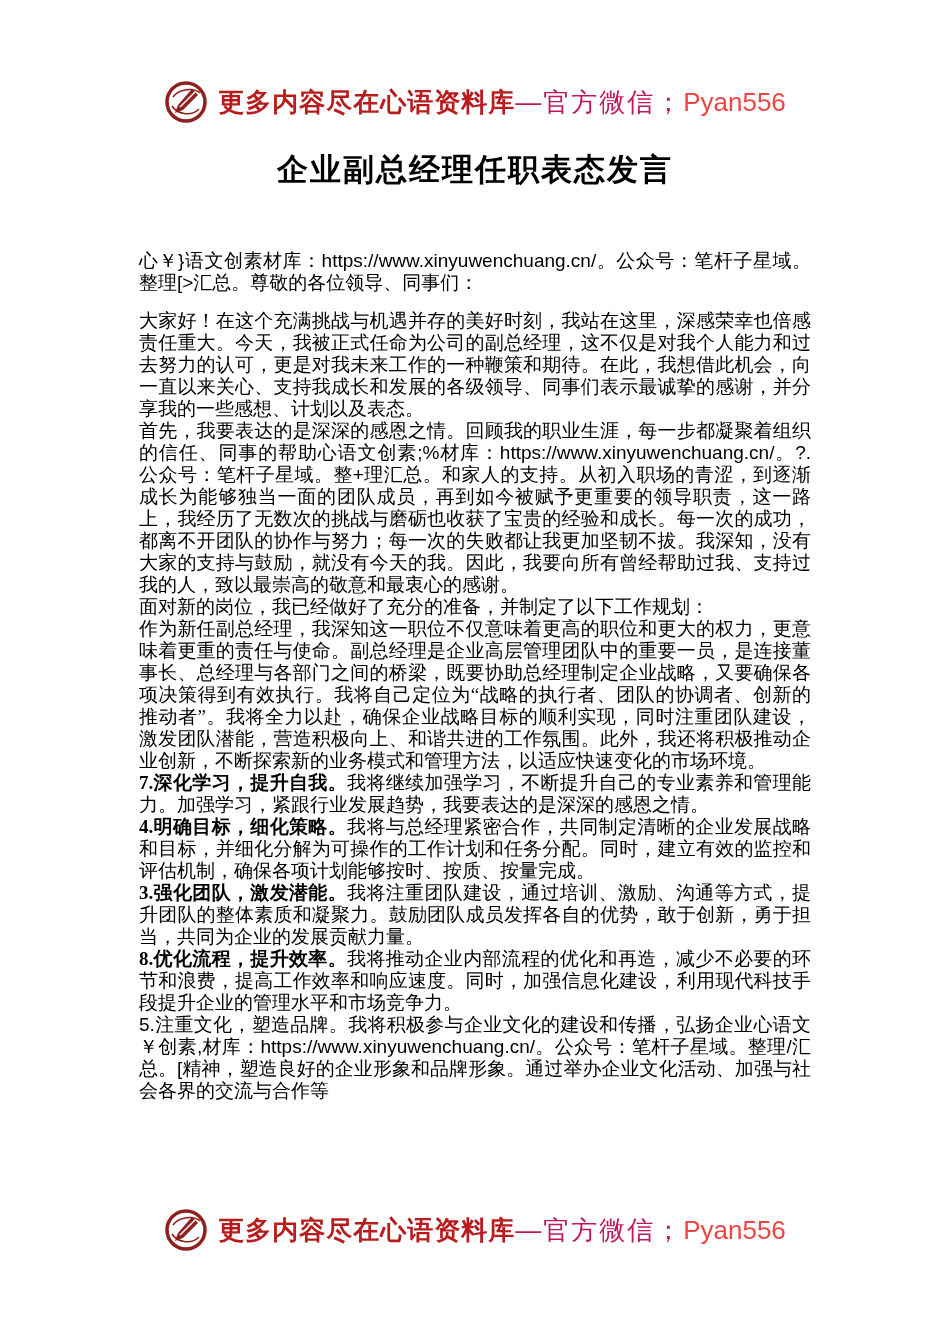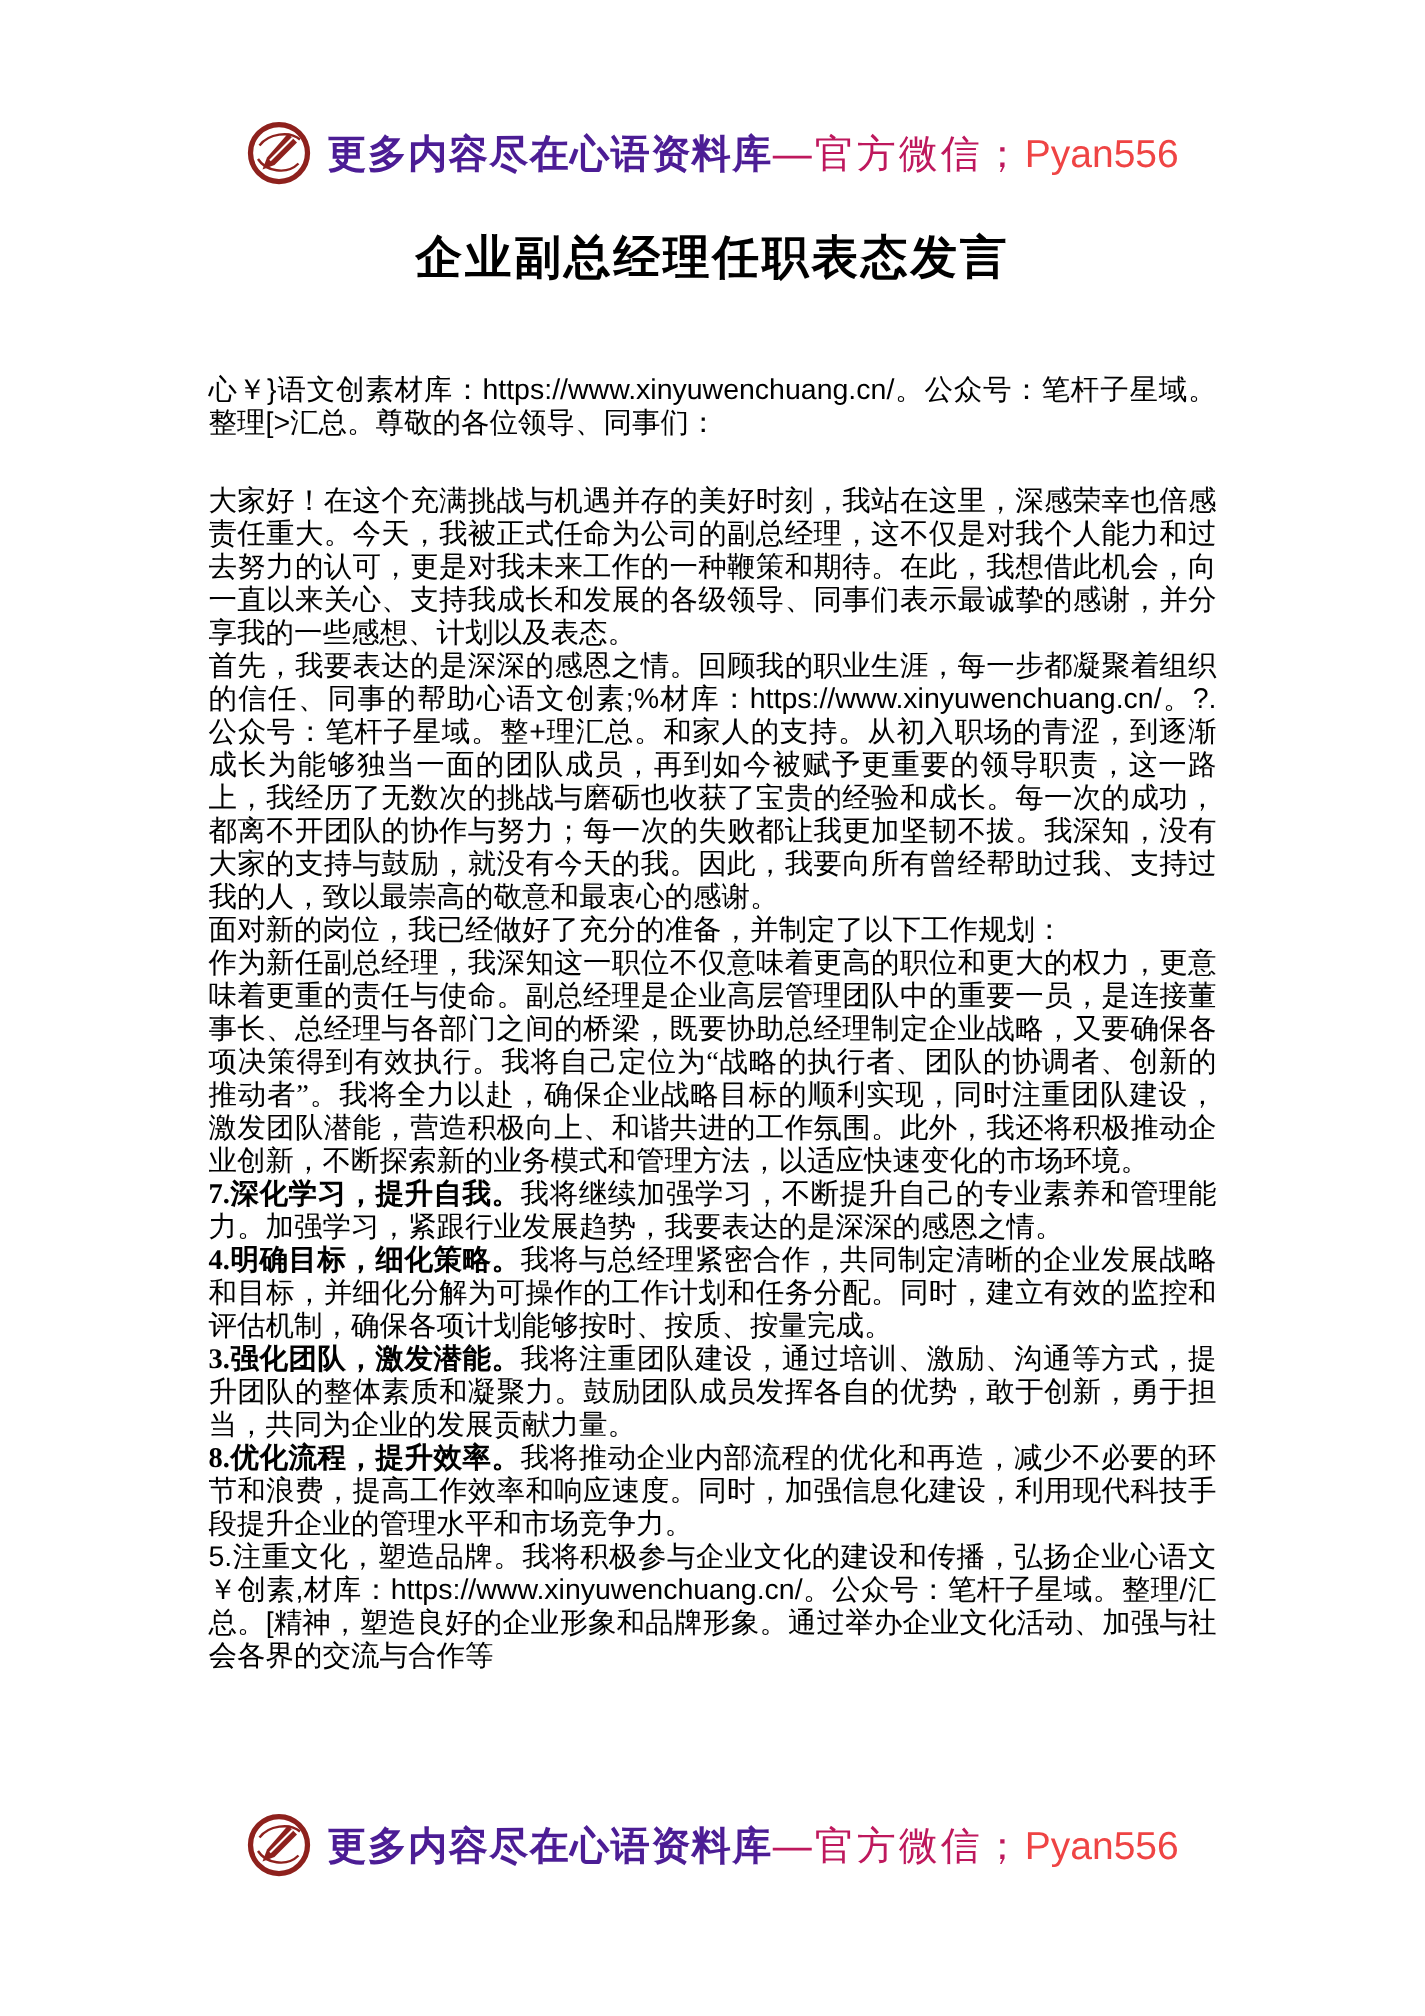--- a/index.html
+++ b/index.html
@@ -17,53 +17,53 @@
     display:flex; align-items:center; justify-content:center;
     gap:10px;
   }
   .banner.header { padding-top:80px; }
   .banner.footer { position:absolute; top:1208px; left:0; right:0; }
   .logo { width:44px; height:44px; flex:0 0 auto; }
   .banner-line { white-space:nowrap; font-size:26px; }
   .banner-main {
     font-family:"Liberation Serif", serif;
     font-weight:bold;
-    color:#4c1d95;
+    color:#b91c1c;
     letter-spacing:1px;
   }
   .banner-wechat {
     font-family:Liberation Sans, sans-serif;
     color:#be185d;
     letter-spacing:2px;
   }
   .banner-id {
     font-family:"Liberation Sans", sans-serif;
     color:#ef4444;
   }
   .doc-title {
     margin-top:26px;
     text-align:center;
     font-size:31px;
     line-height:44px;
     font-weight:bold;
-    font-family:Liberation Serif, serif;
+    font-family:Liberation Mono, monospace;
     letter-spacing:2px;
   }
   .doc-body {
     width:672px;
     margin:56px auto 0 auto;
   }
   .doc-body p {
     font-size:19px;
     line-height:22px;
     text-align:justify;
     text-justify:inter-ideograph;
     margin:0;
   }
-  .doc-body p.gap { margin-top:30px; }
+  .doc-body p.gap { margin-top:16px; }
   .serif { font-family:"Liberation Serif", serif; }
   .sans  { font-family:"Liberation Sans", sans-serif; }
   .bold  { font-weight:bold; }
 </style>
 </head>
 <body>
 
 <div class="page">
 
   <div class="banner header">

